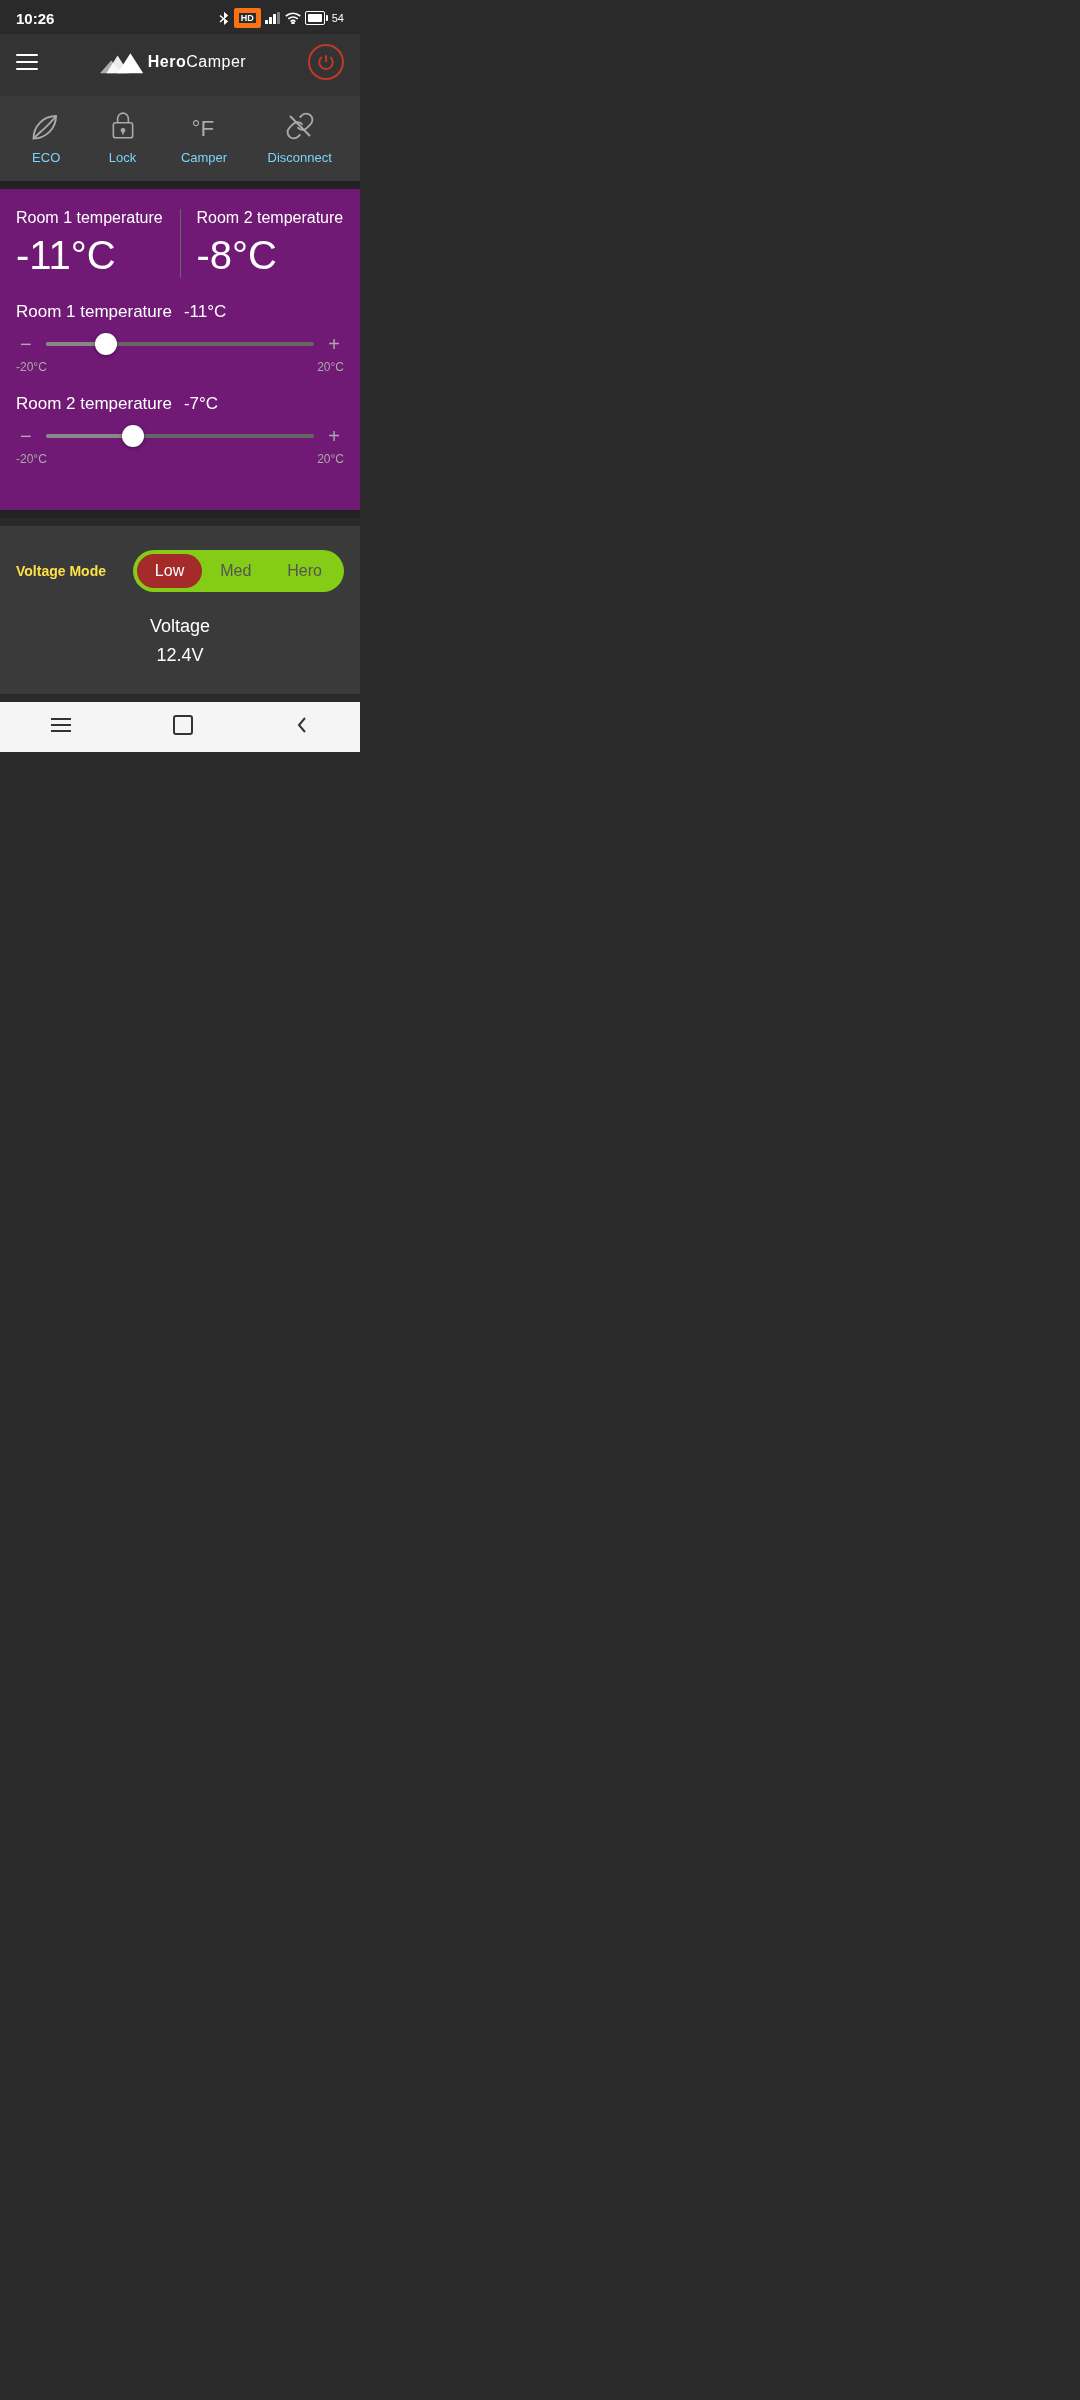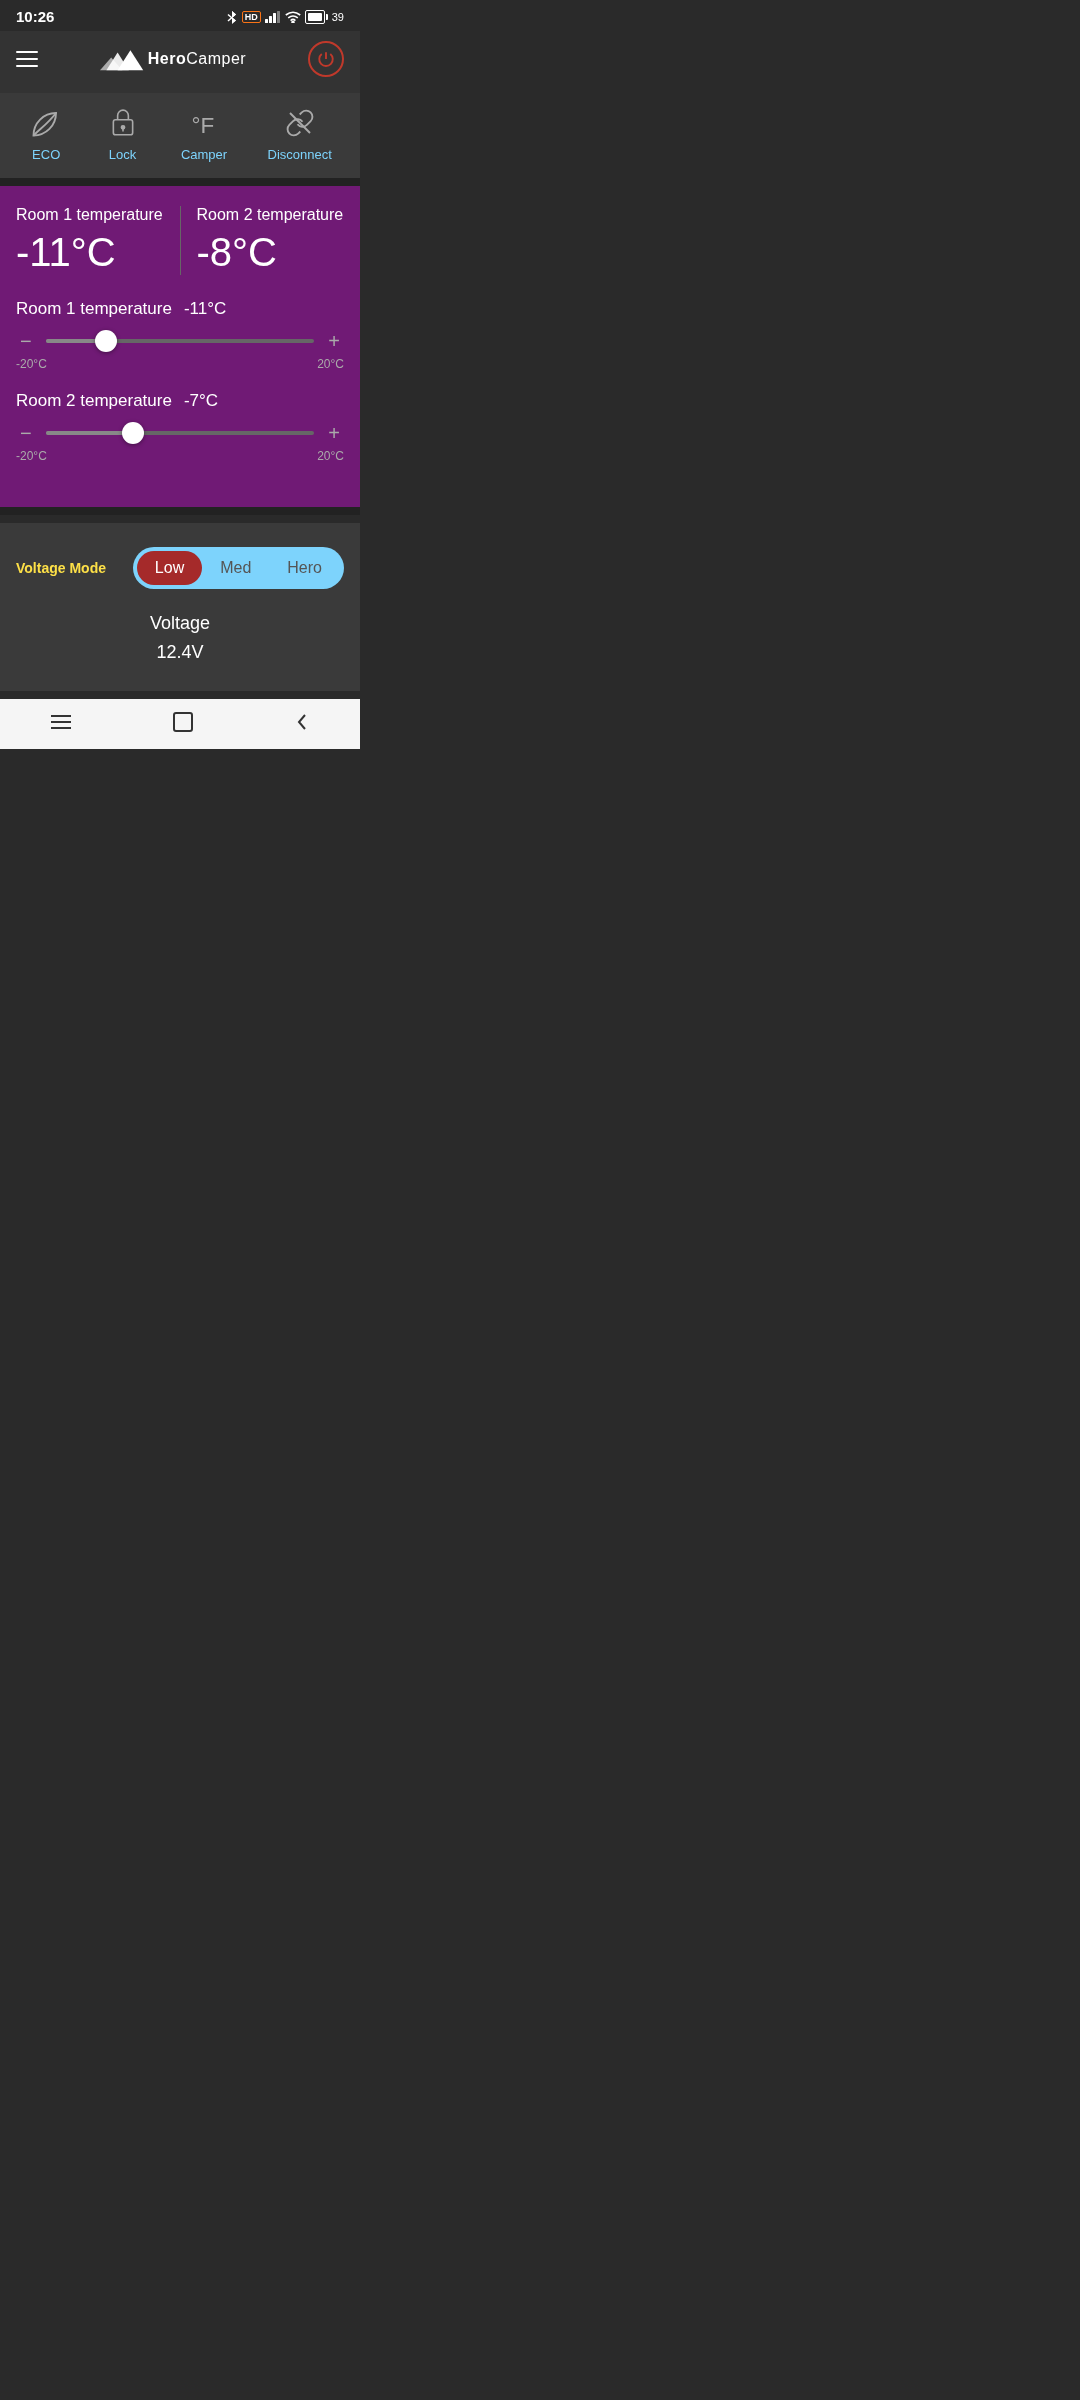--- a/index.html
+++ b/index.html
@@ -242,21 +242,21 @@
       align-items: center;
       justify-content: space-between;
       margin-bottom: 24px;
     }
     .voltage-mode-label {
       font-size: 14px;
       font-weight: 700;
       color: #fde047;
     }
     .voltage-toggle {
-      background: #7dd3fc;
+      background: #84cc16;
       border-radius: 30px;
       display: flex;
       align-items: center;
       padding: 4px;
       gap: 0;
     }
     .toggle-option {
       padding: 8px 18px;
       border-radius: 24px;
       font-size: 16px;
@@ -315,21 +315,21 @@
   <span class="status-time">10:26</span>
   <div class="status-icons">
 
     <svg width="12" height="14" viewBox="0 0 12 14" fill="white">
       <path d="M6 1l4 3.5L6 8V1zm0 0v13l4-3.5L6 7"></path>
       <line x1="2" y1="4.5" x2="6" y2="8" stroke="white" stroke-width="1.5"></line>
       <line x1="2" y1="11" x2="6" y2="7.5" stroke="white" stroke-width="1.5"></line>
       <polygon points="6,1 10,4.5 6,8" fill="white"></polygon>
       <polygon points="6,8 10,10.5 6,13" fill="white"></polygon>
     </svg>
-    <span style="font-size:9px;font-weight:700;color:#fff;border:1px solid #f97316;padding:0 2px;border-radius:2px;text-align:center;">HD</span>
+    <span style="font-size:9px;font-weight:700;color:#fff;border:5px solid #f97316;padding:0 2px;border-radius:2px;text-align:center;">HD</span>
 
     <svg width="16" height="12" viewBox="0 0 16 12" fill="white">
       <rect x="0" y="8" width="3" height="4" rx="0.5"></rect>
       <rect x="4" y="5" width="3" height="7" rx="0.5"></rect>
       <rect x="8" y="2" width="3" height="10" rx="0.5"></rect>
       <rect x="12" y="0" width="3" height="12" rx="0.5" opacity="0.4"></rect>
     </svg>
 
     <svg width="16" height="12" viewBox="0 0 20 15" fill="none" stroke="white" stroke-width="2">
       <path d="M1 5 Q10 -2 19 5"></path>
@@ -337,21 +337,21 @@
       <path d="M7 12 Q10 9 13 12"></path>
       <circle cx="10" cy="14" r="1.2" fill="white"></circle>
     </svg>
 
     <div style="display:flex;align-items:center;">
       <div style="border:1.5px solid #fff;border-radius:2px;padding:1px 2px;display:flex;align-items:center;height:14px;">
         <div style="background:#fff;height:8px;width:14px;border-radius:1px;"></div>
       </div>
       <div style="width:2px;height:6px;background:#fff;border-radius:0 1px 1px 0;margin-left:1px;"></div>
     </div>
-    <span style="font-size:11px;">39</span>
+    <span style="font-size:11px;">54</span>
   </div>
 </div>
 
 <div class="header">
   <div class="hamburger-icon">
     <span></span>
     <span></span>
     <span></span>
   </div>
   <div class="logo-container">

